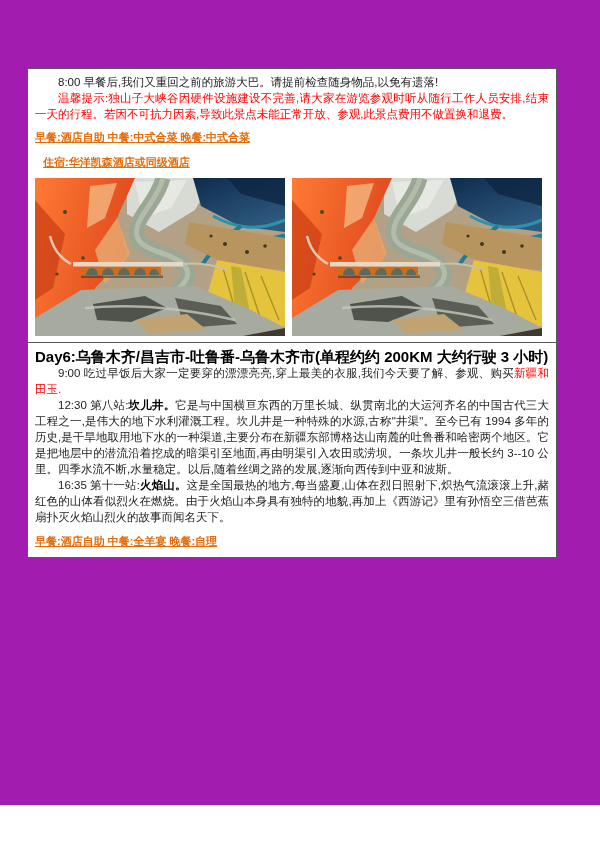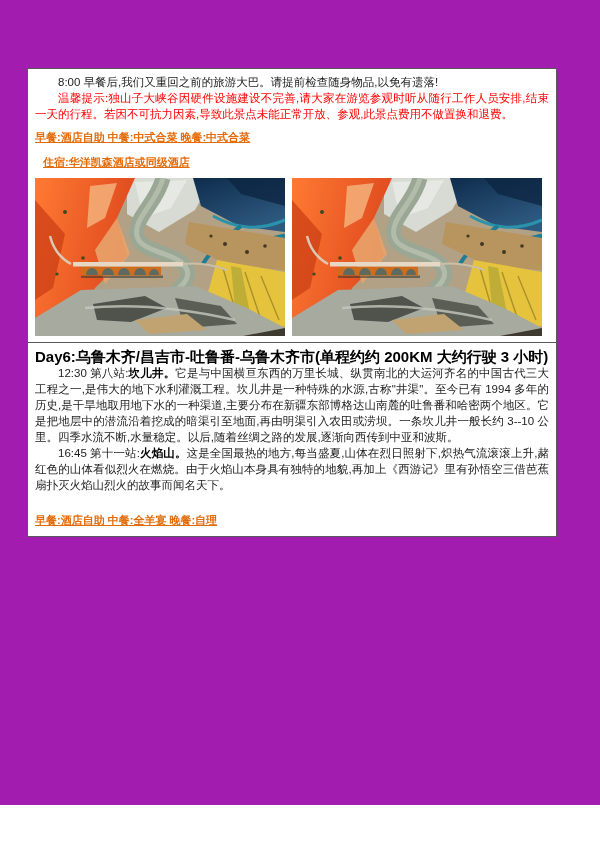--- a/index.html
+++ b/index.html
@@ -29,21 +29,21 @@
     font-size:11px;line-height:16px;font-weight:bold;color:#e36c0a;
     text-decoration:underline;margin:7px 0 0 0;text-indent:0;
   }
   .lodging{margin-top:9px;margin-left:8px;}
   .photos{display:flex;gap:7px;margin-top:8px;}
   .photo{width:250px;height:158px;display:block;}
   .day-title{
     font-size:15px;line-height:17px;font-weight:bold;color:#000;
     text-indent:0;word-break:break-all;
   }
-  .day6 .meals{margin:19px 0 2px 0;}
+  .day6 .meals{margin:8px 0 2px 0;}
 </style>
 </head>
 <body>
 
 <div class="page">
   <div class="itinerary-table">
 
     <section class="day-cell">
       <p class="para">8:00 早餐后,我们又重回之前的旅游大巴。请提前检查随身物品,以免有遗落!</p>
       <p class="para warning">温馨提示:独山子大峡谷因硬件设施建设不完善,请大家在游览参观时听从随行工作人员安排,结束一天的行程。若因不可抗力因素,导致此景点未能正常开放、参观,此景点费用不做置换和退费。</p>
@@ -116,19 +116,20 @@
         </svg>
 
         <svg class="photo" viewBox="0 0 250 158" preserveAspectRatio="none" aria-hidden="true">
           <use href="#canyonScene"></use>
         </svg>
       </div>
     </section>
 
     <section class="day-cell day6">
       <p class="day-title">Day6:乌鲁木齐/昌吉市-吐鲁番-乌鲁木齐市(单程约约 200KM 大约行驶 3 小时)</p>
+      <p class="para"><span>9:00 吃过早饭后大家一定要穿的漂漂亮亮,穿上最美的衣服,我们今天要了解、参观、购买</span><span class="red">新疆和田玉.</span></p>
       <p class="para"><span>12:30 第八站:</span><b>坎儿井。</b><span>它是与中国横亘东西的万里长城、纵贯南北的大运河齐名的中国古代三大工程之一,是伟大的地下水利灌溉工程。坎儿井是一种特殊的水源,古称"井渠"。至今已有 1994 多年的历史,是干旱地取用地下水的一种渠道,主要分布在新疆东部博格达山南麓的吐鲁番和哈密两个地区。它是把地层中的潜流沿着挖成的暗渠引至地面,再由明渠引入农田或涝坝。一条坎儿井一般长约 3--10 公里。四季水流不断,水量稳定。以后,随着丝绸之路的发展,逐渐向西传到中亚和波斯。</span></p>
-      <p class="para"><span>16:45 第十一站:</span><b>火焰山。</b><span>这是全国最热的地方,每当盛夏,山体在烈日照射下,炽热气流滚滚上升,赭红色的山体看似烈火在燃烧。由于火焰山本身具有独特的地貌,再加上《西游记》里有孙悟空三借芭蕉扇扑灭火焰山烈火的故事而闻名天下。</span></p>
+      <p class="para"><span>16:35 第十一站:</span><b>火焰山。</b><span>这是全国最热的地方,每当盛夏,山体在烈日照射下,炽热气流滚滚上升,赭红色的山体看似烈火在燃烧。由于火焰山本身具有独特的地貌,再加上《西游记》里有孙悟空三借芭蕉扇扑灭火焰山烈火的故事而闻名天下。</span></p>
       <p class="meals">早餐:酒店自助 中餐:全羊宴  晚餐:自理</p>
     </section>
 
   </div>
 </div>
 
 </body></html>

